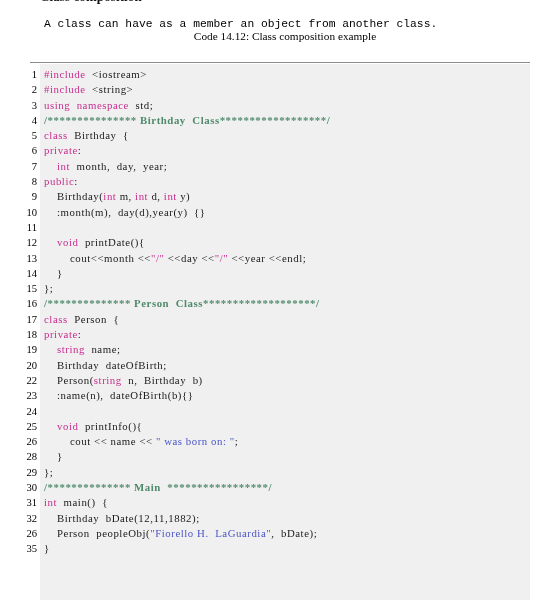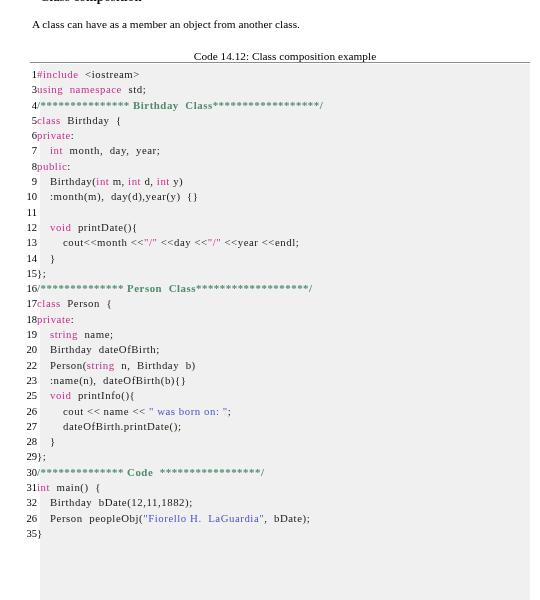--- a/index.html
+++ b/index.html
@@ -26,31 +26,32 @@
     font-weight: bold;
     color: #111;
     white-space: nowrap;
     letter-spacing: 0.1px;
   }
 
   
   .intro {
     position: absolute;
     top: 6px;
-    left: 32px;
+    left: 44px;
     font-size: 11.3px;
     line-height: 14px;
     color: #000;
     white-space: nowrap;
+    font-family: Liberation Mono, monospace;
   }
 
   
   .caption {
     position: absolute;
-    top: 49px;
+    top: 29px;
     left: 40px;
     width: 490px;
     text-align: center;
     font-size: 11.3px;
     line-height: 14px;
     color: #000;
   }
 
   
   .listing {
@@ -96,20 +97,21 @@
     display: inline-block;
     width: 23px;
     text-align: right;
     font-family: "Liberation Serif", serif;
     font-size: 10.6px;
     color: #000;
     vertical-align: top;
   }
   .src {
     display: inline-block;
+    margin-left: 7px;
     font-family: "Liberation Serif", serif;
     font-size: 10.8px;
     letter-spacing: 0.55px;
     color: #1a1a1a;
     vertical-align: top;
   }
 
   
   .kw  { color: #c72f8e; }
   .cm  { color: #4e8a6b; font-weight: bold; }
@@ -125,45 +127,46 @@
 <p class="intro">A class can have as a member an object from another class.</p>
 
 <div class="caption">Code 14.12: Class composition example</div>
 
 <div class="listing">
   <div class="rule"></div>
   <div class="code-area">
     <div class="code-bg"></div>
     <div class="lines" id="code-lines">
         <div class="line"><span class="ln">1</span><span class="src"><span class="kw">#include</span><span class="pl">  &lt;iostream&gt;</span></span></div>
+        <div class="line"><span class="ln">2</span><span class="src"><span class="kw">#include</span><span class="pl">  &lt;string&gt;</span></span></div>
         <div class="line"><span class="ln">3</span><span class="src"><span class="kw">using  namespace</span><span class="pl">  std;</span></span></div>
         <div class="line"><span class="ln">4</span><span class="src"><span class="cm">/*************** Birthday  Class******************/</span></span></div>
         <div class="line"><span class="ln">5</span><span class="src"><span class="kw">class</span><span class="pl">  Birthday  {</span></span></div>
         <div class="line"><span class="ln">6</span><span class="src"><span class="kw">private</span><span class="pl">:</span></span></div>
         <div class="line"><span class="ln">7</span><span class="src"><span class="pl">    </span><span class="kw">int</span><span class="pl">  month,  day,  year;</span></span></div>
         <div class="line"><span class="ln">8</span><span class="src"><span class="kw">public</span><span class="pl">:</span></span></div>
         <div class="line"><span class="ln">9</span><span class="src"><span class="pl">    Birthday(</span><span class="kw">int</span><span class="pl"> m, </span><span class="kw">int</span><span class="pl"> d, </span><span class="kw">int</span><span class="pl"> y)</span></span></div>
         <div class="line"><span class="ln">10</span><span class="src"><span class="pl">    :month(m),  day(d),year(y)  {}</span></span></div>
         <div class="line"><span class="ln">11</span><span class="src"><span class="pl"></span></span></div>
         <div class="line"><span class="ln">12</span><span class="src"><span class="pl">    </span><span class="kw">void</span><span class="pl">  printDate(){</span></span></div>
         <div class="line"><span class="ln">13</span><span class="src"><span class="pl">        cout&lt;&lt;month &lt;&lt;</span><span class="stp">"/"</span><span class="pl"> &lt;&lt;day &lt;&lt;</span><span class="stp">"/"</span><span class="pl"> &lt;&lt;year &lt;&lt;endl;</span></span></div>
         <div class="line"><span class="ln">14</span><span class="src"><span class="pl">    }</span></span></div>
         <div class="line"><span class="ln">15</span><span class="src"><span class="pl">};</span></span></div>
         <div class="line"><span class="ln">16</span><span class="src"><span class="cm">/************** Person  Class*******************/</span></span></div>
         <div class="line"><span class="ln">17</span><span class="src"><span class="kw">class</span><span class="pl">  Person  {</span></span></div>
         <div class="line"><span class="ln">18</span><span class="src"><span class="kw">private</span><span class="pl">:</span></span></div>
         <div class="line"><span class="ln">19</span><span class="src"><span class="pl">    </span><span class="kw">string</span><span class="pl">  name;</span></span></div>
         <div class="line"><span class="ln">20</span><span class="src"><span class="pl">    Birthday  dateOfBirth;</span></span></div>
         <div class="line"><span class="ln">22</span><span class="src"><span class="pl">    Person(</span><span class="kw">string</span><span class="pl">  n,  Birthday  b)</span></span></div>
         <div class="line"><span class="ln">23</span><span class="src"><span class="pl">    :name(n),  dateOfBirth(b){}</span></span></div>
+        <div class="line"><span class="ln">24</span><span class="src"><span class="pl"></span></span></div>
         <div class="line"><span class="ln">25</span><span class="src"><span class="pl">    </span><span class="kw">void</span><span class="pl">  printInfo(){</span></span></div>
         <div class="line"><span class="ln">26</span><span class="src"><span class="pl">        cout &lt;&lt; name &lt;&lt; </span><span class="st">" was born on: "</span><span class="pl">;</span></span></div>
-        <div class="line"><span class="ln">27</span><span class="src"><span class="pl">        dateOfBirth.printDate();</span></span></div>
         <div class="line"><span class="ln">28</span><span class="src"><span class="pl">    }</span></span></div>
         <div class="line"><span class="ln">29</span><span class="src"><span class="pl">};</span></span></div>
-        <div class="line"><span class="ln">30</span><span class="src"><span class="cm">/************** Code  *****************/</span></span></div>
+        <div class="line"><span class="ln">30</span><span class="src"><span class="cm">/************** Main  *****************/</span></span></div>
         <div class="line"><span class="ln">31</span><span class="src"><span class="kw">int</span><span class="pl">  main()  {</span></span></div>
         <div class="line"><span class="ln">32</span><span class="src"><span class="pl">    Birthday  bDate(12,11,1882);</span></span></div>
         <div class="line"><span class="ln">26</span><span class="src"><span class="pl">    Person  peopleObj(</span><span class="st">"Fiorello H.  LaGuardia"</span><span class="pl">,  bDate);</span></span></div>
         <div class="line"><span class="ln">35</span><span class="src"><span class="pl">}</span></span></div>
       </div>
   </div>
 </div>
 
 </body></html>

